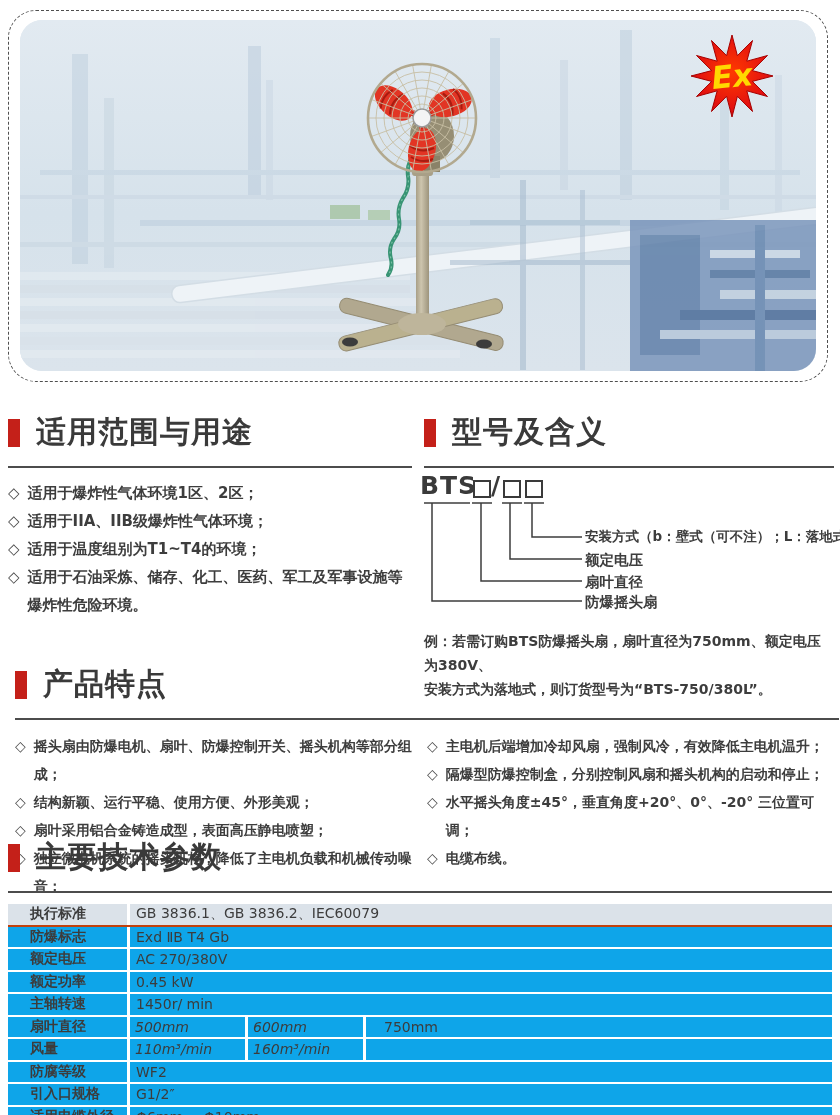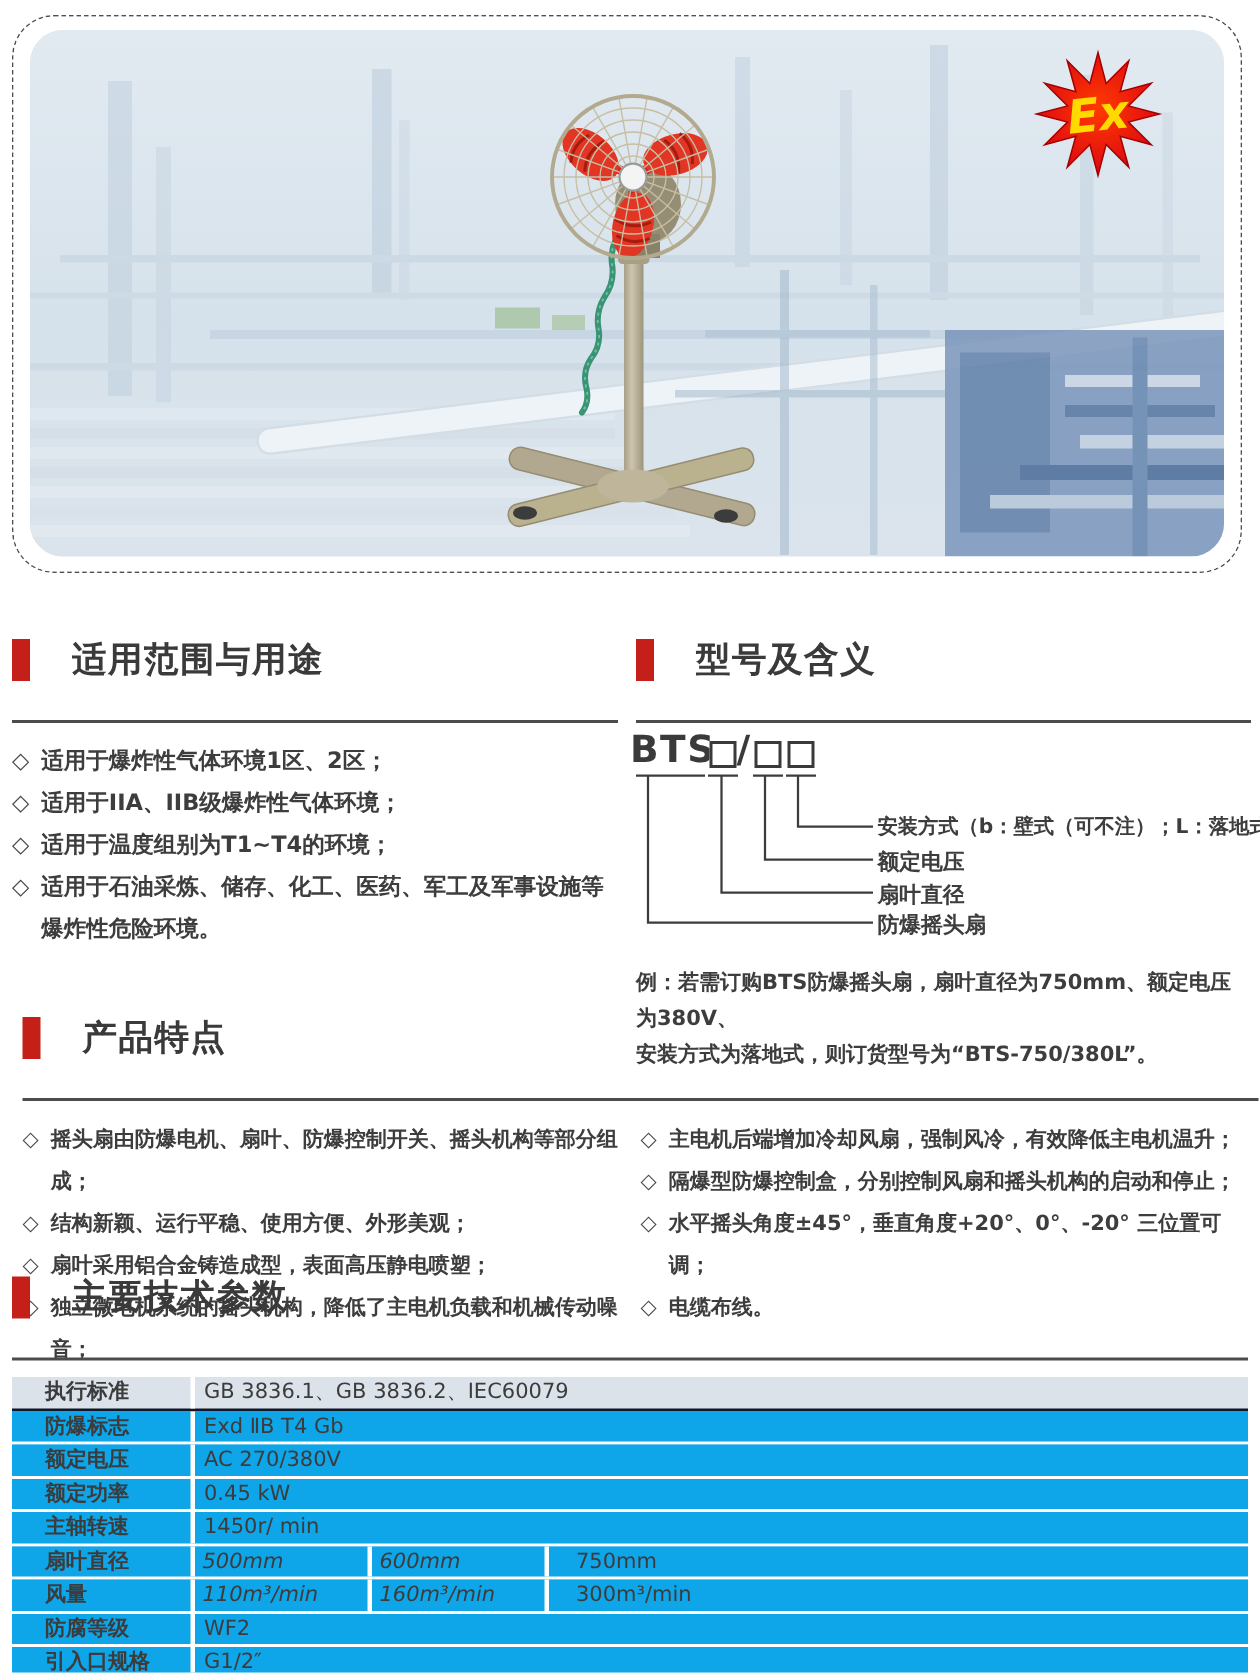--- a/index.html
+++ b/index.html
@@ -16,21 +16,21 @@
     position:absolute;left:11px;top:9px;width:796px;height:351px;
     border-radius:22px;overflow:hidden;background:#dde7ef;
   }
   .photo svg{display:block;}
   
   .sec-head{
     display:flex;align-items:center;gap:12px;
     border-bottom:2px solid #4c4c4c;padding-bottom:9px;
   }
   .redbar{width:12px;height:28px;background:#c42019;flex:0 0 auto;}
-  .sec-head h2{margin:16px;font-size:23px;font-weight:bold;color:#3a3a3a;letter-spacing:1px;}
+  .sec-head h2{margin:4px;font-size:30px;font-weight:bold;color:#3a3a3a;letter-spacing:1px;}
   
   ul.feat{list-style:none;margin:0;padding:0;}
   ul.feat li{display:flex;align-items:flex-start;font-weight:bold;color:#3d3d3d;}
   ul.feat .dia{flex:0 0 auto;margin-right:8px;font-weight:normal;color:#4a4a4a;}
   
   .col-left {position:absolute;left:8px; top:408px;width:404px;}
   .col-right{position:absolute;left:424px;top:408px;width:410px;}
   .col-left ul.feat li{font-size:15px;line-height:28px;}
   .col-left ul.feat{margin-top:11px;}
   
@@ -46,21 +46,21 @@
   .example .l2{}
   
   .features{position:absolute;left:15px;top:660px;width:824px;}
   .features .cols{display:flex;margin-top:12px;}
   .features .fcol{width:412px;}
   .features ul.feat li{font-size:14px;line-height:28px;}
   
   .specs{position:absolute;left:8px;top:833px;width:824px;}
   .spec-table{margin-top:11px;}
   .trow{display:flex;align-items:center;height:20.5px;background:#0ea5e9;border-bottom:2px solid #ffffff;}
-  .trow.first{background:#dbe2e9;border-bottom:2px solid #0f172a;}
+  .trow.first{background:#dbe2e9;border-bottom:2px solid #c2410c;}
   .tlabel{width:122px;padding-left:22px;box-sizing:border-box;border-right:3px solid #ffffff;
           font-size:14px;font-weight:bold;color:#3c3c3c;flex:0 0 auto;align-self:stretch;display:flex;align-items:center;}
   .tcell{font-size:14px;color:#3c3c3c;align-self:stretch;display:flex;align-items:center;}
   .tcell.wide{flex:1;padding-left:6px;}
   .tcell.c0,.tcell.c1{width:118px;padding-left:5px;box-sizing:border-box;border-right:3px solid #ffffff;flex:0 0 auto;font-style:italic;}
   .tcell.c2{flex:1;padding-left:18px;}
 </style>
 </head>
 <body>
 
@@ -351,21 +351,20 @@
       <div class="trow">
         <div class="tlabel">扇叶直径</div>
         <div class="tcell c0">500mm</div>
         <div class="tcell c1">600mm</div>
         <div class="tcell c2">750mm</div>
       </div>
       <div class="trow">
         <div class="tlabel">风量</div>
         <div class="tcell c0">110m³/min</div>
         <div class="tcell c1">160m³/min</div>
-        <div class="tcell c2">300m³/min</div>
       </div>
       <div class="trow">
         <div class="tlabel">防腐等级</div>
         <div class="tcell wide">WF2</div>
       </div>
       <div class="trow">
         <div class="tlabel">引入口规格</div>
         <div class="tcell wide">G1/2″</div>
       </div>
       <div class="trow">

